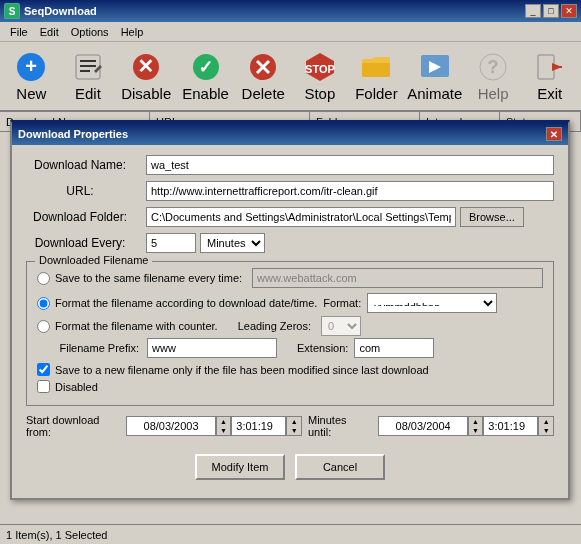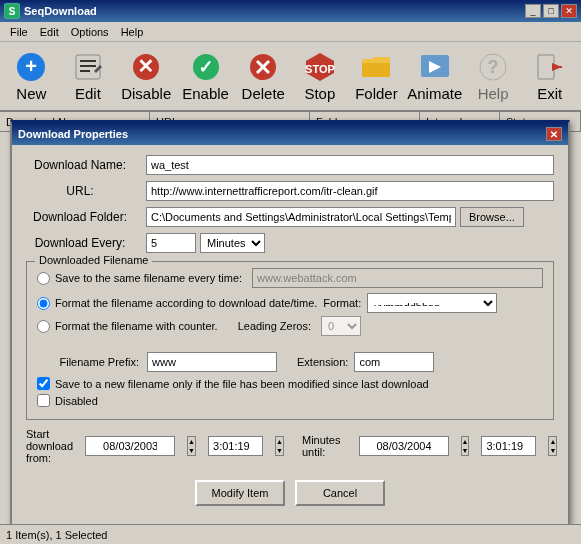--- a/index.html
+++ b/index.html
@@ -303,21 +303,21 @@
     }
     .checkbox-row {
       display: flex; align-items: center; margin-bottom: 4px; font-size: 11px;
     }
     .checkbox-row input[type=checkbox] {
       margin-right: 5px;
     }
 
     
     .datetime-row {
-      display: flex; align-items: center; gap: 12px; margin-bottom: 10px; font-size: 11px;
+      display: flex; align-items: center; gap: 0; margin-bottom: 10px; font-size: 11px;
     }
     .date-input {
       width: 90px;
       height: 20px;
       border: 1px solid #808080;
       background: white;
       padding: 1px 17px;
       font-size: 11px;
       font-family: inherit;
     }
@@ -570,21 +570,21 @@
         <div class="format-section">
           <span class="format-label">Format:</span>
           <select class="format-select">
             <option>yymmddhhnn</option>
             <option>yyyymmddhhnn</option>
             <option>ddmmyy</option>
           </select>
         </div>
       </div>
 
-      <div class="radio-row" style="margin-bottom:16px;">
+      <div class="radio-row" style="margin-bottom:2px;">
         <input type="radio" name="filename" style="">
         <span style="margin-right:20px;">Format the filename with counter.</span>
         <div class="leading-section">
           <span>Leading Zeros:</span>
           <select class="select-box" style="width:40px; margin-left:4px;" disabled="">
             <option>0</option>
           </select>
         </div>
       </div>
 

